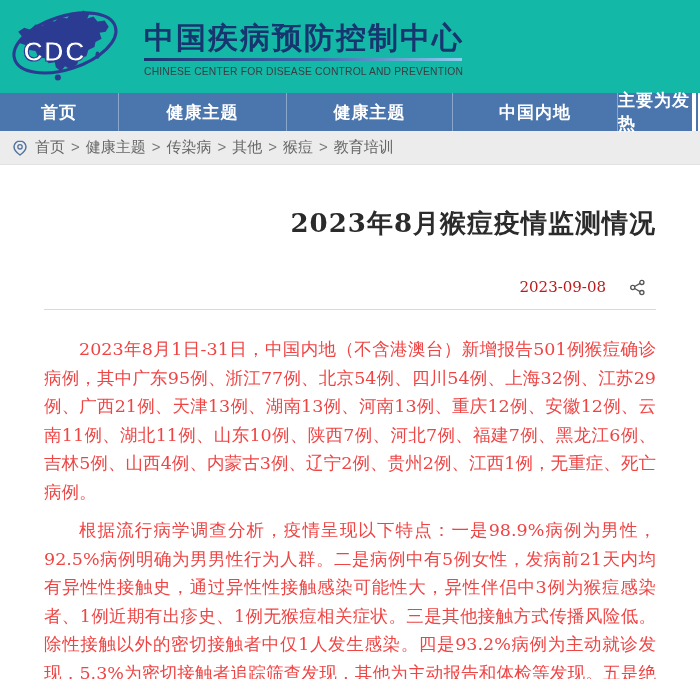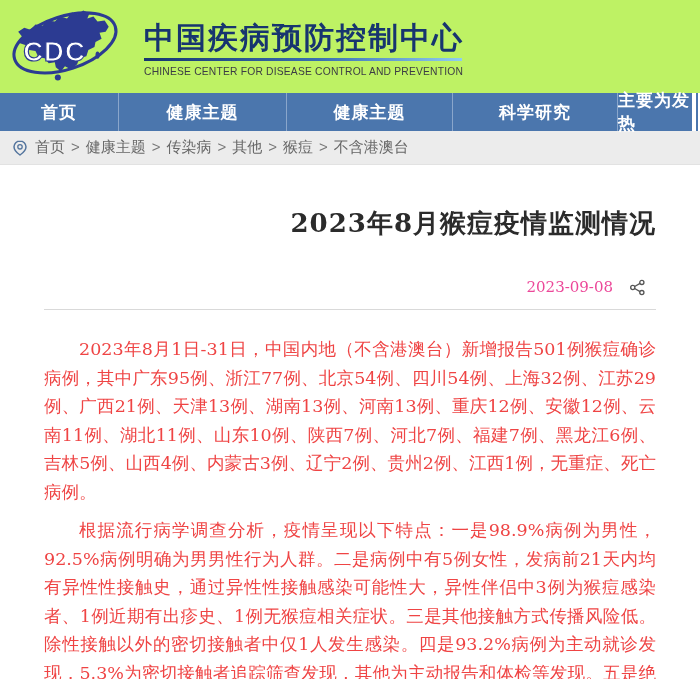--- a/index.html
+++ b/index.html
@@ -4,21 +4,21 @@
 <style>
   html,body{margin:0;padding:0;}
   body{
     width:700px;height:679px;background:#ffffff;overflow:hidden;
     font-family:"Liberation Sans",sans-serif;
     -webkit-font-smoothing:antialiased;
   }
   .page{width:700px;height:679px;position:relative;background:#fff;}
 
   
-  .site-header{height:93px;display:flex;align-items:center;padding-left:8px;box-sizing:border-box;background:#bef264;}
+  .site-header{height:93px;display:flex;align-items:center;padding-left:8px;box-sizing:border-box;background:#14b8a6;}
   .logo{width:118px;height:86px;flex:0 0 auto;}
   .logo svg{width:118px;height:86px;display:block;}
   .title-block{margin-left:18px;padding-top:4px;}
   .site-title{
     font-size:30px;font-weight:600;color:var(--brand-navy,#17356f);
     letter-spacing:2px;line-height:1.1;white-space:nowrap;
   }
   .title-underline{height:3px;width:318px;margin-top:4px;
     background:linear-gradient(to right,var(--brand-navy,#17356f) 0%,#3a6fb0 55%,#90cdf0 100%);}
   .site-subtitle{
@@ -49,23 +49,23 @@
   .crumb:last-child{cursor:default;}
   .crumb-sep{color:#777;margin:0 6px;}
 
   
   main{padding:0 44px;background:#fff;}
   .article-title{
     font-family:"DejaVu Serif",serif;font-size:26px;font-weight:bold;color:#2b2b2b;
     text-align:right;margin:41px 0 0;letter-spacing:1px;
   }
   .meta-row{
-    display:flex;justify-content:flex-end;align-items:center;gap:16px;
+    display:flex;justify-content:flex-end;align-items:center;gap:23px;
     margin-top:37px;padding-right:10px;
-    font-family:"DejaVu Serif",serif;font-size:15px;color:#ec4899;
+    font-family:"DejaVu Serif",serif;font-size:15px;color:#b91c1c;
   }
   .share-btn{display:inline-flex;cursor:pointer;}
   .title-divider{border:none;border-top:1px solid #d9d9d9;margin:13px 0 0;}
   #article-body{margin-top:25px;}
   #article-body p{
     font-family:"DejaVu Serif",serif;font-size:17.5px;line-height:28.5px;color:#ef4444;
     text-align:justify;text-indent:2em;margin:0 0 10px;
   }
 </style>
 </head>
@@ -88,36 +88,36 @@
       <div class="title-underline"></div>
       <div class="site-subtitle">CHINESE CENTER FOR DISEASE CONTROL AND PREVENTION</div>
     </div>
   </header>
 
   <nav class="main-nav">
     <div class="nav-cells" id="nav-cells">
         <div class="nav-cell" style="width: 119px;">首页</div>
         <div class="nav-cell" style="width: 168px;">健康主题</div>
         <div class="nav-cell" style="width: 166px;">健康主题</div>
-        <div class="nav-cell" style="width: 165px;">科学研究</div>
+        <div class="nav-cell" style="width: 165px;">中国内地</div>
         <div class="nav-cell" style="width: 74px;">主要为发热</div>
       </div>
     <div class="nav-gap"></div>
     <div class="nav-sliver"></div>
     <div class="nav-tail"></div>
   </nav>
 
   <div class="breadcrumb-bar">
     <span class="pin-icon">
       <svg width="16" height="16" viewBox="0 0 16 16">
         <path d="M8 1 C4.7 1 2 3.6 2 6.8 C2 11 8 15 8 15 C8 15 14 11 14 6.8 C14 3.6 11.3 1 8 1 Z" fill="none" stroke="#54759e" stroke-width="1.5"></path>
         <circle cx="8" cy="6.8" r="2.2" fill="none" stroke="#54759e" stroke-width="1.3"></circle>
       </svg>
     </span>
-    <span id="crumbs"><span class="crumb">首页</span><span class="crumb-sep">&gt;</span><span class="crumb">健康主题</span><span class="crumb-sep">&gt;</span><span class="crumb">传染病</span><span class="crumb-sep">&gt;</span><span class="crumb">其他</span><span class="crumb-sep">&gt;</span><span class="crumb">猴痘</span><span class="crumb-sep">&gt;</span><span class="crumb">不含港澳台</span></span>
+    <span id="crumbs"><span class="crumb">首页</span><span class="crumb-sep">&gt;</span><span class="crumb">健康主题</span><span class="crumb-sep">&gt;</span><span class="crumb">传染病</span><span class="crumb-sep">&gt;</span><span class="crumb">其他</span><span class="crumb-sep">&gt;</span><span class="crumb">猴痘</span><span class="crumb-sep">&gt;</span><span class="crumb">教育培训</span></span>
   </div>
 
   <main>
     <h1 class="article-title">2023年8月猴痘疫情监测情况</h1>
 
     <div class="meta-row">
       <span>2023-09-08</span>
       <span class="share-btn">
         <svg width="17" height="17" viewBox="0 0 18 18">
           <circle cx="4" cy="9" r="2.2" fill="none" stroke="#555" stroke-width="1.4"></circle>

